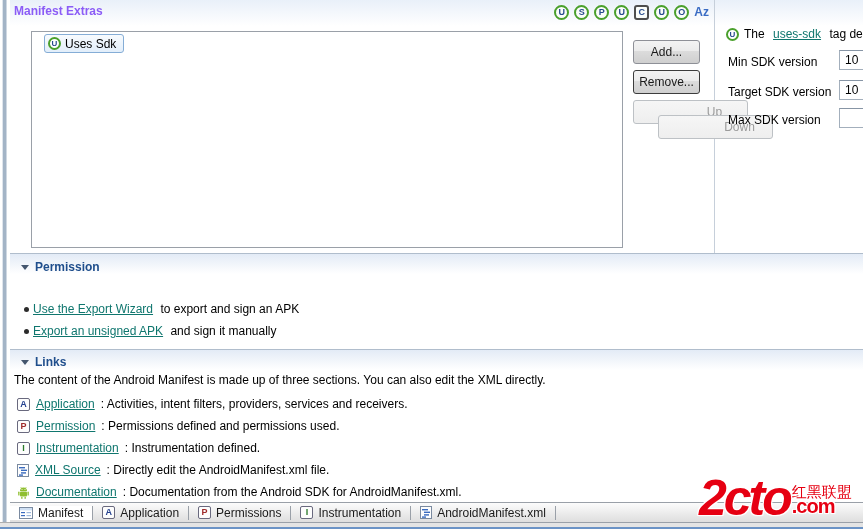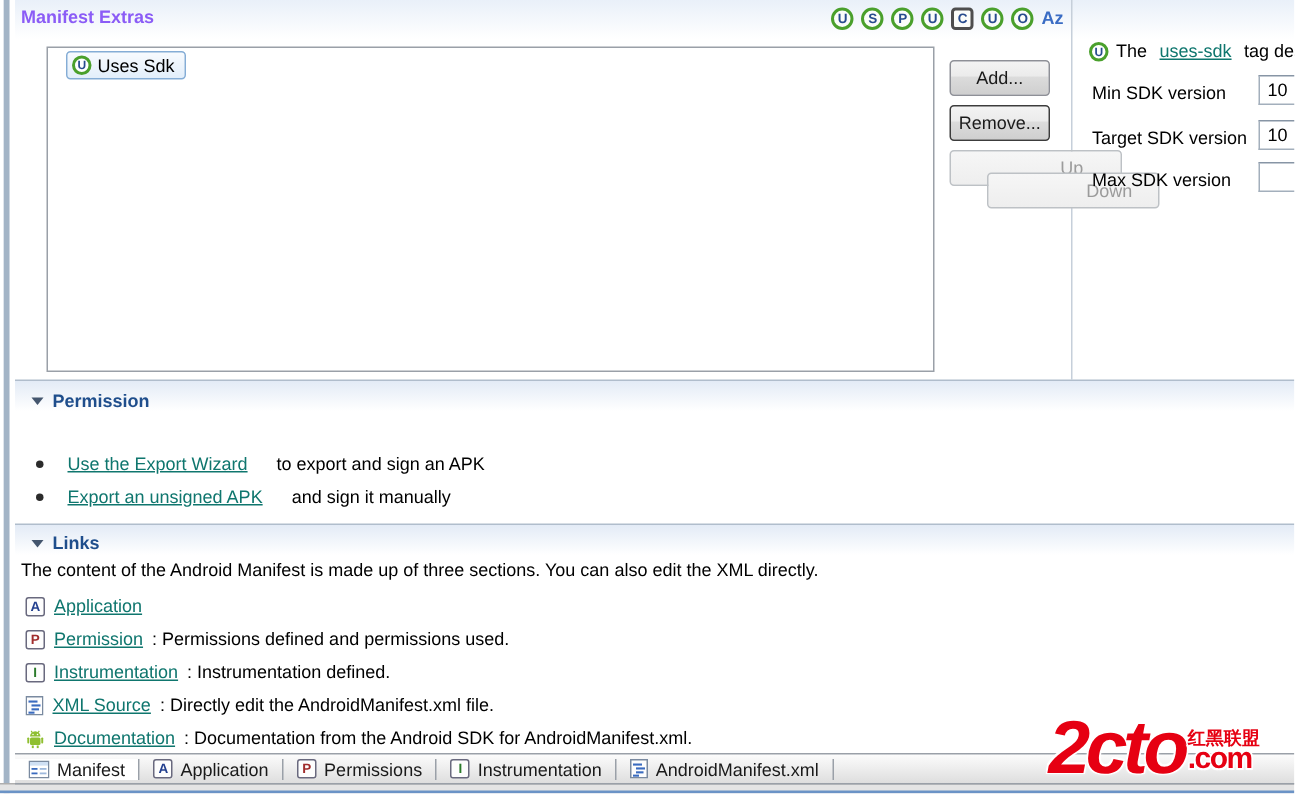--- a/index.html
+++ b/index.html
@@ -46,21 +46,21 @@
     font:12px "Liberation Sans",sans-serif; padding:0 0 0 5px; background:#fff; }
   a.lnk, .lnk { color:#0f766e; text-decoration:underline; cursor:pointer; white-space:pre; }
 
   
   .sec-line { position:absolute; left:10px; width:853px; height:1px; background:#b0bdcc; }
   .sec-band { position:absolute; left:10px; width:853px; height:20px; background:linear-gradient(#e3ebf6,rgba(255,255,255,0)); }
   .sec-header { position:absolute; left:21px; display:flex; align-items:center; gap:6px; }
   .tri { width:0; height:0; border-left:4px solid transparent; border-right:4px solid transparent; border-top:5px solid #44566e; }
   .sec-title { font-weight:bold; color:#1f4e8c; }
   .para { position:absolute; left:14px; white-space:nowrap; }
-  .bullet-row { position:absolute; left:24px; display:flex; align-items:center; gap:16px; white-space:pre; }
+  .bullet-row { position:absolute; left:24px; display:flex; align-items:center; gap:4px; white-space:pre; }
   .dot { width:5px; height:5px; border-radius:50%; background:#2b2b2b; flex:0 0 auto; }
 
   
   .link-row { position:absolute; left:17px; display:flex; align-items:center; gap:6px; white-space:pre; }
   .li { width:11px; height:11px; border:1px solid #69697e; border-radius:2px; background:#fdfdfd;
     font-size:9px; font-weight:bold; line-height:11px; text-align:center; display:inline-block; flex:0 0 auto; }
   .li.c-a { color:#23408f; } .li.c-p { color:#a02c2c; } .li.c-i { color:#2a7a2a; }
   .svgicon { display:inline-block; flex:0 0 auto; }
 
   
@@ -70,21 +70,21 @@
   .tab { display:flex; align-items:center; gap:5px; padding:0 9px; border-right:1px solid #9aa0a8; color:#1a1a1a; cursor:default; }
   .tab.active { background:#ffffff; position:relative; }
   .statusbar { position:absolute; left:0; top:522px; width:863px; height:7px; background:#e4e4e4; border-top:1px solid #aeaeae; }
   .bottom-line { position:absolute; left:0; top:527px; width:863px; height:2px; background:#6b93c6; }
 
   
   .wm { position:absolute; left:699px; top:482px; display:flex; align-items:flex-end; color:#e60012;
     text-shadow:-1px -1px 0 #fff,1px -1px 0 #fff,-1px 1px 0 #fff,1px 1px 0 #fff,0 0 3px #fff; }
   .wm-brand { font-size:50px; line-height:33px; font-weight:bold; font-style:italic; letter-spacing:-3px; }
   .wm-col { display:flex; flex-direction:column; align-items:flex-start; margin-left:2px; }
-  .wm-badge { font-size:12px; font-weight:bold; line-height:10px; letter-spacing:0; }
+  .wm-badge { font-size:15px; font-weight:normal; line-height:10px; letter-spacing:0; }
   .wm-suffix { font-size:20px; font-weight:bold; line-height:18px; letter-spacing:-1px; }
 </style>
 </head>
 <body>
 
 <div class="screen">
 
   <div class="left-gutter"></div>
   <div class="header-band"></div>
 
@@ -151,20 +151,21 @@
   <div class="sec-band" style="top:350px;"></div>
   <div class="sec-header" style="top:355px;">
     <span class="tri"></span>
     <span class="sec-title">Links</span>
   </div>
   <div class="para" style="top:373px;">The content of the Android Manifest is made up of three sections. You can also edit the XML directly.</div>
 
   <div class="link-row" style="top:397px;">
     <span class="li c-a">A</span>
     <span class="lnk">Application</span>
+    <span>: Activities, intent filters, providers, services and receivers.</span>
   </div>
   <div class="link-row" style="top:419px;">
     <span class="li c-p">P</span>
     <span class="lnk">Permission</span>
     <span>: Permissions defined and permissions used.</span>
   </div>
   <div class="link-row" style="top:441px;">
     <span class="li c-i">I</span>
     <span class="lnk">Instrumentation</span>
     <span>: Instrumentation defined.</span>

